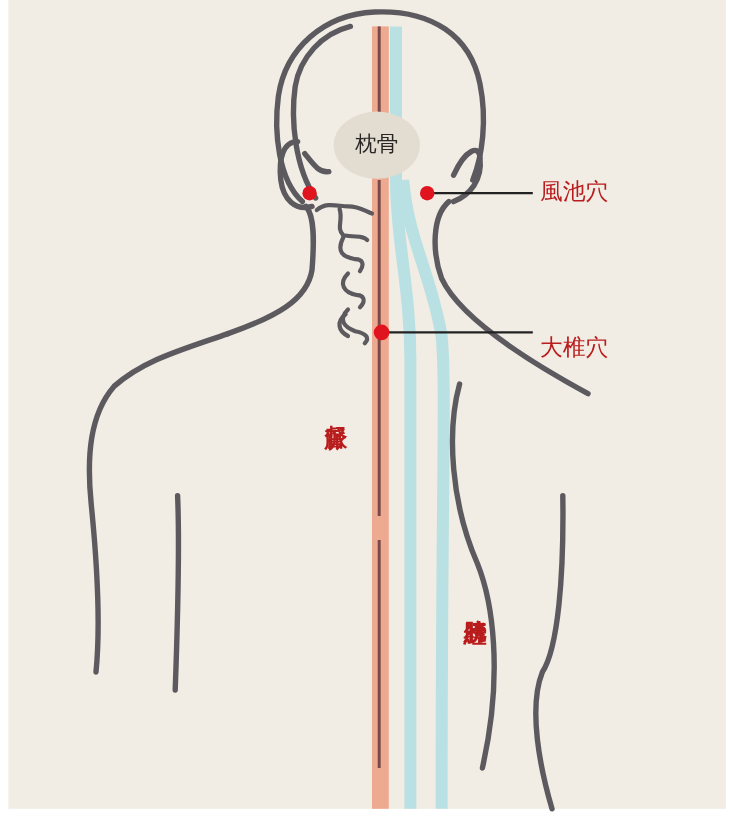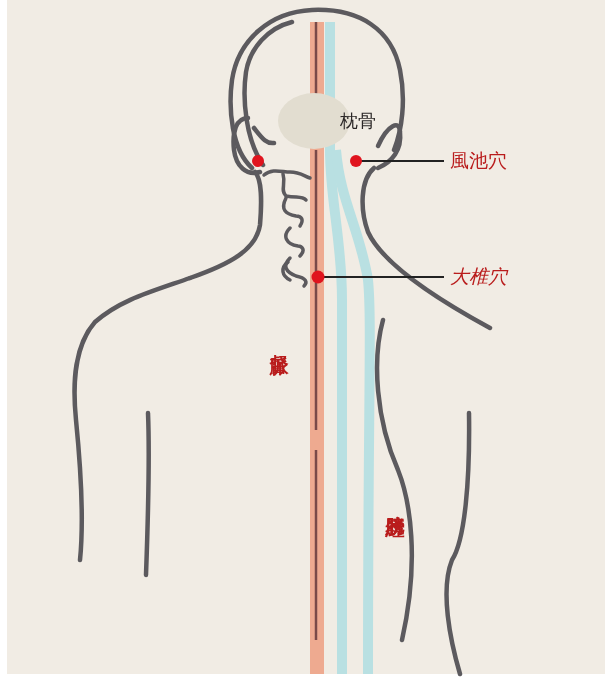--- a/index.html
+++ b/index.html
@@ -19,21 +19,21 @@
   }
   .label.vertical {
     writing-mode: vertical-rl;
     text-orientation: upright;
     letter-spacing: 2px;
     font-weight: bold;
   }
   .bubble-text {
     position: absolute;
     font-family: "DejaVu Sans", sans-serif;
-    font-size: 18px; color: #2a2626; line-height: 1; margin-left: 44px;
+    font-size: 18px; color: #2a2626; line-height: 1;
   }
 </style>
 </head>
 <body>
 
 <div class="panel"></div>
 
 <svg class="fig" viewBox="0 0 610 681">
 
   <g>
@@ -89,16 +89,16 @@
   </g>
 
   <circle cx="258" cy="161" r="6" fill="#e0141e"></circle>
   <circle cx="356" cy="161" r="6" fill="#e0141e"></circle>
   <circle cx="318" cy="277" r="6.5" fill="#e0141e"></circle>
 </svg>
 
 <div class="bubble-text" style="left:296px; top:112px;">枕骨</div>
 
 <div class="label" style="left:450px; top:151px;">風池穴</div>
-<div class="label" style="left:450px; top:267px;font-style:italic;">大椎穴</div>
+<div class="label" style="left:450px; top:281px;">大椎穴</div>
 
 <div class="label vertical" style="left:270px; top:338px;">督脈</div>
 <div class="label vertical" style="left:386px; top:500px;">膀胱經</div>
 
 </body></html>

